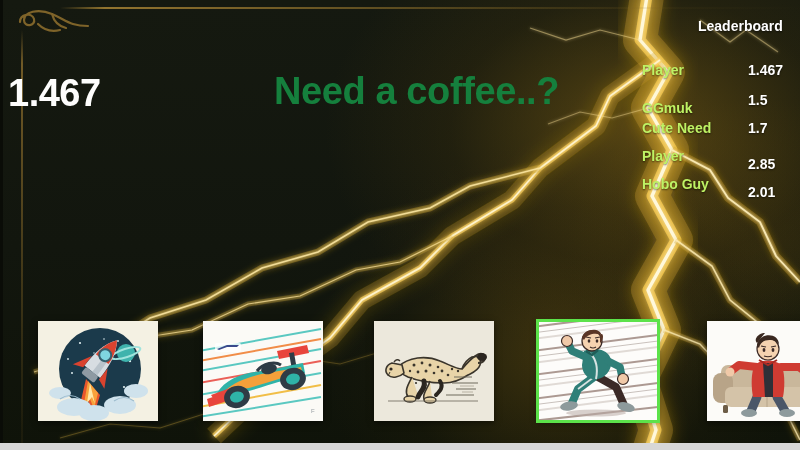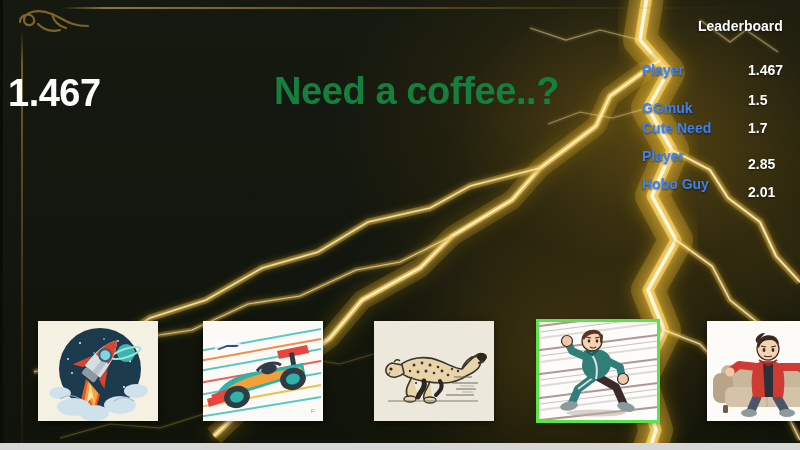--- a/index.html
+++ b/index.html
@@ -57,21 +57,21 @@
 
   
   .leaderboard { position:absolute; left:620px; top:18px; width:180px; }
   .lb-title {
     position:absolute; left:78px; top:0px;
     font-size:14px; font-weight:bold; color:#ffffff; white-space:nowrap;
     text-shadow:0 1px 2px rgba(0,0,0,0.6);
   }
   .lb-row { position:absolute; left:0; width:180px; height:24px; }
   .lb-name {
-    position:absolute; font-size:14px; font-weight:bold; color:#3b82f6;
+    position:absolute; font-size:14px; font-weight:bold; color:#bef264;
     white-space:nowrap; text-shadow:0 1px 2px rgba(0,0,0,0.55);
   }
   .lb-score {
     position:absolute; font-size:14px; font-weight:bold; color:#ffffff;
     white-space:nowrap; text-shadow:0 1px 2px rgba(0,0,0,0.55);
   }
 
   
   .cards { position:absolute; left:0; top:0; width:800px; height:450px; }
   .card {

